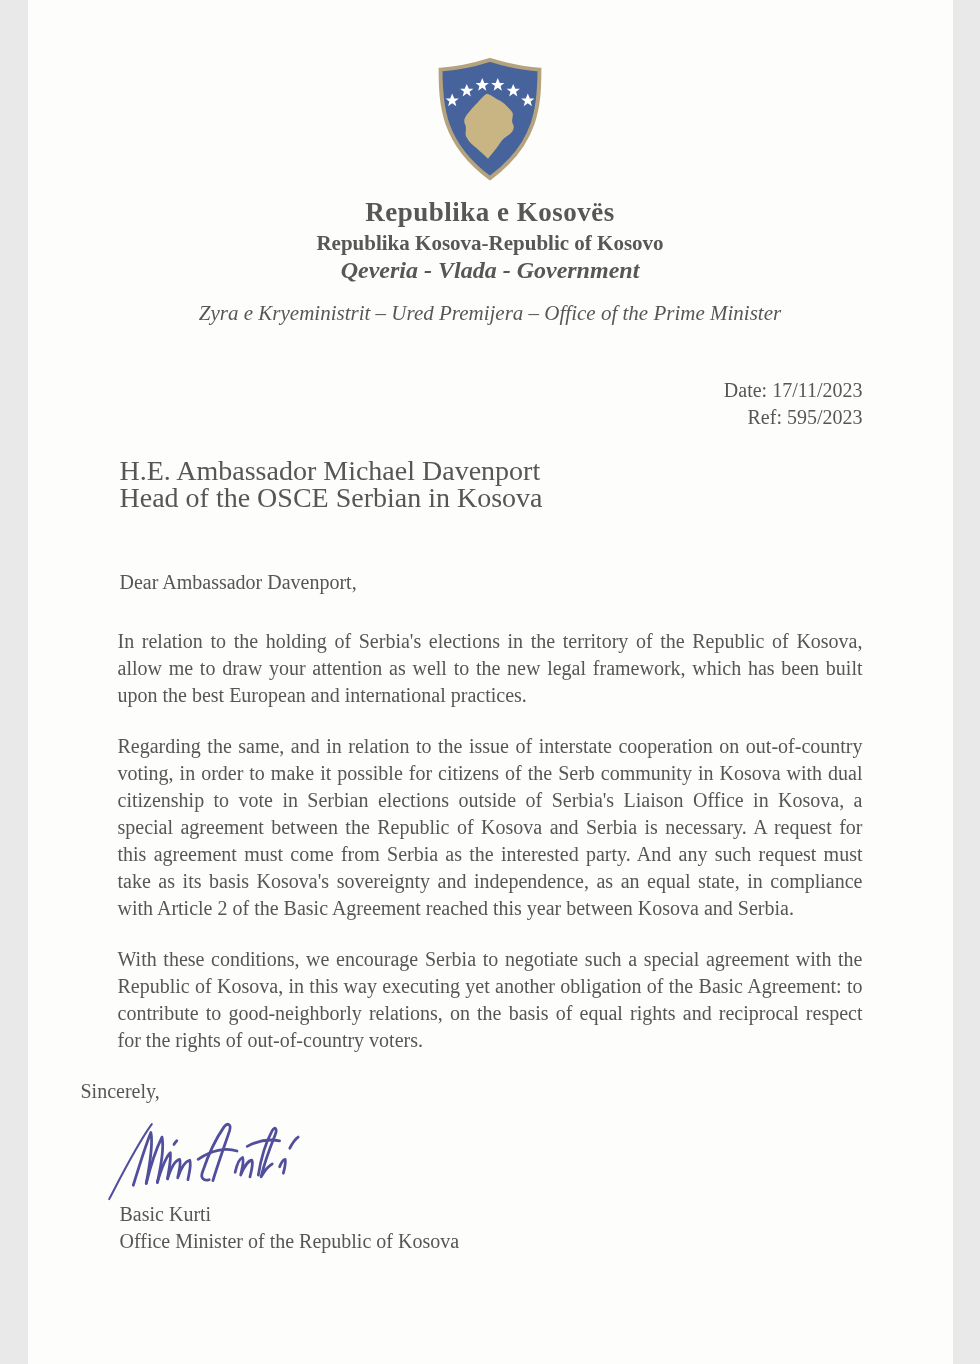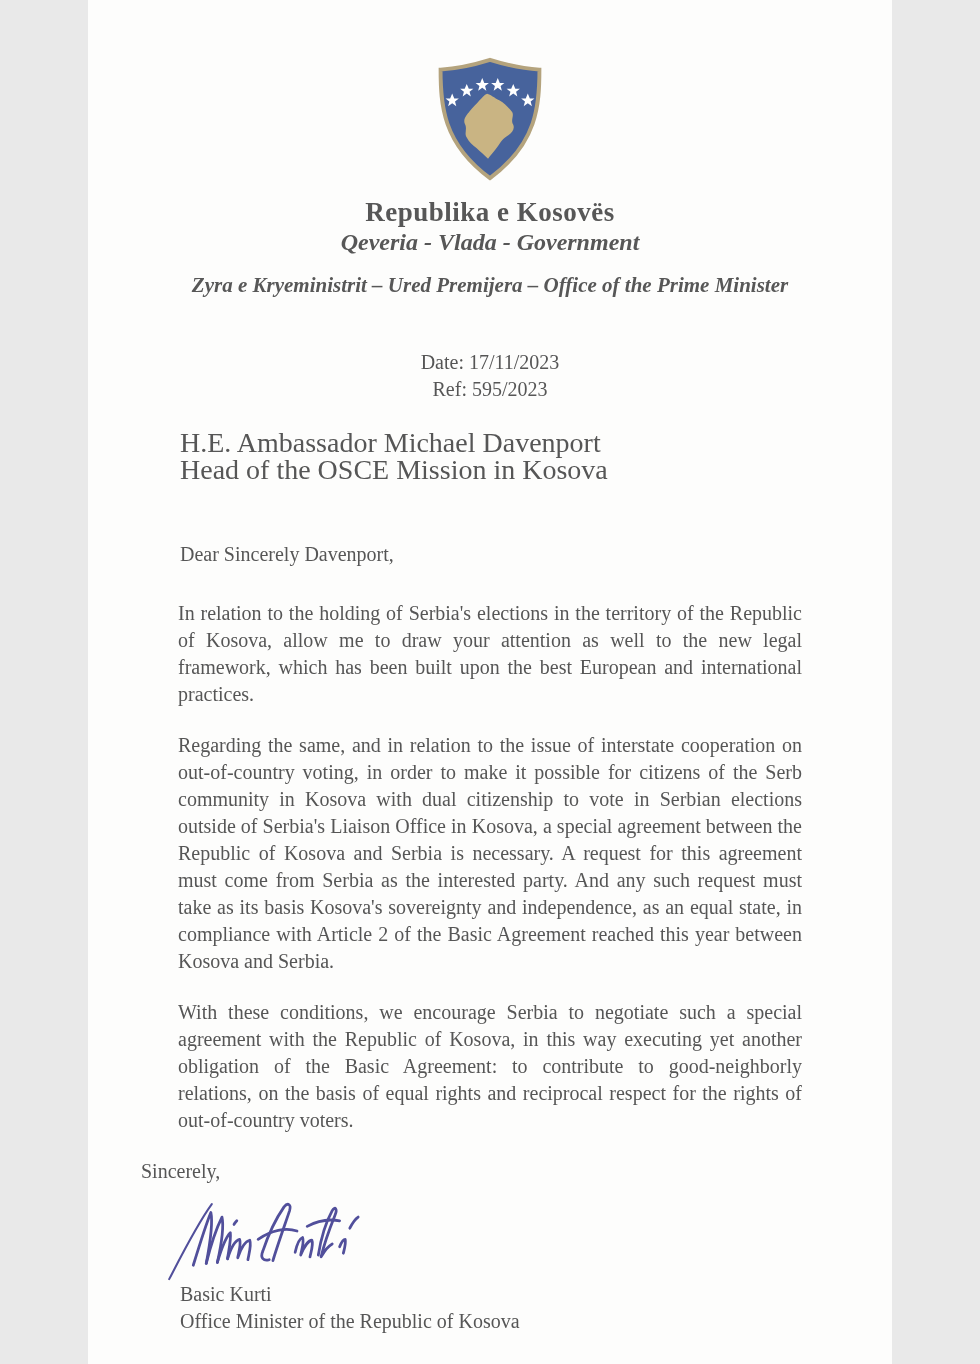--- a/index.html
+++ b/index.html
@@ -1,32 +1,32 @@
 <!DOCTYPE html>
 <html><head>
 <meta charset="utf-8">
 <style>
   html,body{margin:0;padding:0;background:#e9e9e9;}
   .page{
     position:relative;
-    width:804px;height:1364px;
+    width:925px;height:1364px;
     margin:0 auto;
     background:#fdfdfc;
     font-family:"Liberation Serif","DejaVu Serif",serif;
     color:#565656;
     overflow:hidden;
     box-sizing:border-box;
   }
   .emblem-wrap{padding-top:56px;text-align:center;}
   .hdr{text-align:center;margin-top:10px;color:#575757;}
   .hdr-title{font-size:27px;line-height:33px;font-weight:bold;letter-spacing:.5px;}
   .hdr-sub{font-size:21px;line-height:28px;font-weight:bold;}
   .hdr-gov{font-size:24px;line-height:27px;font-weight:bold;font-style:italic;}
-  .office{text-align:center;margin-top:15px;font-size:21px;line-height:28px;font-weight:bold;font-style:italic;color:#575757;}
-  .meta{margin-top:50px;padding:0 90px;text-align:center;font-size:20px;line-height:27px;}
+  .office{text-align:center;margin-top:15px;font-size:21px;line-height:28px;font-weight:normal;font-style:italic;color:#575757;}
+  .meta{margin-top:50px;padding:0 90px;text-align:right;font-size:20px;line-height:27px;}
   .meta .lbl{margin-right:5px;}
   .recipient{margin-top:26px;padding:0 92px;font-size:28px;line-height:27px;}
   .salutation{margin-top:58px;padding:0 92px;font-size:20px;line-height:27px;}
   .body-text{margin-top:32px;padding:0 90px;font-size:20px;line-height:27px;text-align:justify;}
   .body-text p{margin:0 0 24px 0;}
   .closing{margin-top:22px;padding:0 53px;font-size:20px;line-height:27px;}
   .sig-block{padding:0 92px;}
   .sig-svg{display:block;margin:8px 0 0 -18px;}
   .sig-name{font-size:20px;line-height:27px;}
   .sig-title{font-size:20px;line-height:27px;}
@@ -46,35 +46,36 @@
         <path d="M0,-10 L2.94,-3.09 L9.51,-3.09 L4.05,1.18 L5.88,8.09 L0,3.8 L-5.88,8.09 L-4.05,1.18 L-9.51,-3.09 L-2.94,-3.09 Z" transform="translate(68,30) scale(0.72)"></path>
         <path d="M0,-10 L2.94,-3.09 L9.51,-3.09 L4.05,1.18 L5.88,8.09 L0,3.8 L-5.88,8.09 L-4.05,1.18 L-9.51,-3.09 L-2.94,-3.09 Z" transform="translate(84,36) scale(0.72)"></path>
         <path d="M0,-10 L2.94,-3.09 L9.51,-3.09 L4.05,1.18 L5.88,8.09 L0,3.8 L-5.88,8.09 L-4.05,1.18 L-9.51,-3.09 L-2.94,-3.09 Z" transform="translate(99,46) scale(0.72)"></path>
       </g>
       <path d="M57,39 C61,40 64,43 70,46 C75,49 80,54 83,58 C85,62 81,66 84,71 C86,76 82,80 77,83 C72,86 70,91 66,96 C63,100 60,103 58,106 C54,102 50,99 46,95 C42,92 38,88 36,84 C33,80 37,75 34,70 C32,65 36,61 39,57 C42,53 46,50 49,46 C52,43 54,40 57,39 Z" fill="#c9b483"></path>
     </svg>
   </div>
 
   <div class="hdr">
     <div class="hdr-title">Republika e Kosovës</div>
+    <div class="hdr-sub">Republika Kosova-Republic of Kosovo</div>
     <div class="hdr-gov">Qeveria - Vlada - Government</div>
   </div>
   <div class="office">Zyra e Kryeministrit – Ured Premijera – Office of the Prime Minister</div>
 
   <div class="meta">
     <div><span class="lbl">Date:</span><span>17/11/2023</span></div>
     <div><span class="lbl">Ref:</span><span>595/2023</span></div>
   </div>
 
   <div class="recipient">
     <div>H.E. Ambassador Michael Davenport</div>
-    <div>Head of the OSCE Mission in Kosova</div>
+    <div>Head of the OSCE Serbian in Kosova</div>
   </div>
 
-  <div class="salutation">Dear Sincerely Davenport,</div>
+  <div class="salutation">Dear Ambassador Davenport,</div>
 
   <div class="body-text">
     <p>In relation to the holding of Serbia's elections in the territory of the Republic of Kosova, allow me to draw your attention as well to the new legal framework, which has been built upon the best European and international practices.</p>
     <p>Regarding the same, and in relation to the issue of interstate cooperation on out-of-country voting, in order to make it possible for citizens of the Serb community in Kosova with dual citizenship to vote in Serbian elections outside of Serbia's Liaison Office in Kosova, a special agreement between the Republic of Kosova and Serbia is necessary. A request for this agreement must come from Serbia as the interested party. And any such request must take as its basis Kosova's sovereignty and independence, as an equal state, in compliance with Article 2 of the Basic Agreement reached this year between Kosova and Serbia.</p>
     <p>With these conditions, we encourage Serbia to negotiate such a special agreement with the Republic of Kosova, in this way executing yet another obligation of the Basic Agreement: to contribute to good-neighborly relations, on the basis of equal rights and reciprocal respect for the rights of out-of-country voters.</p>
   </div>
 
   <div class="closing">Sincerely,</div>
 
   <div class="sig-block">

